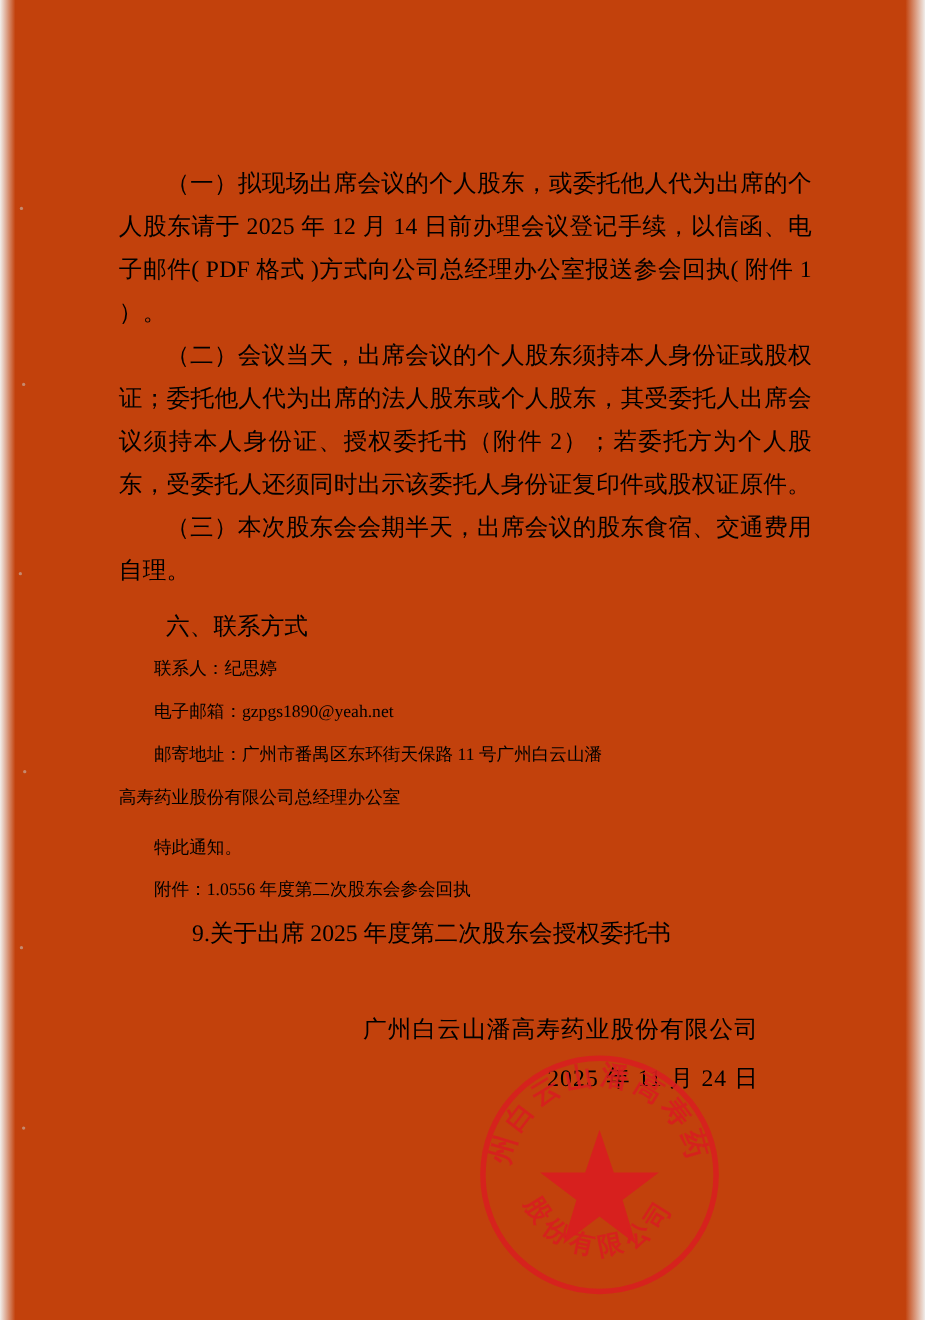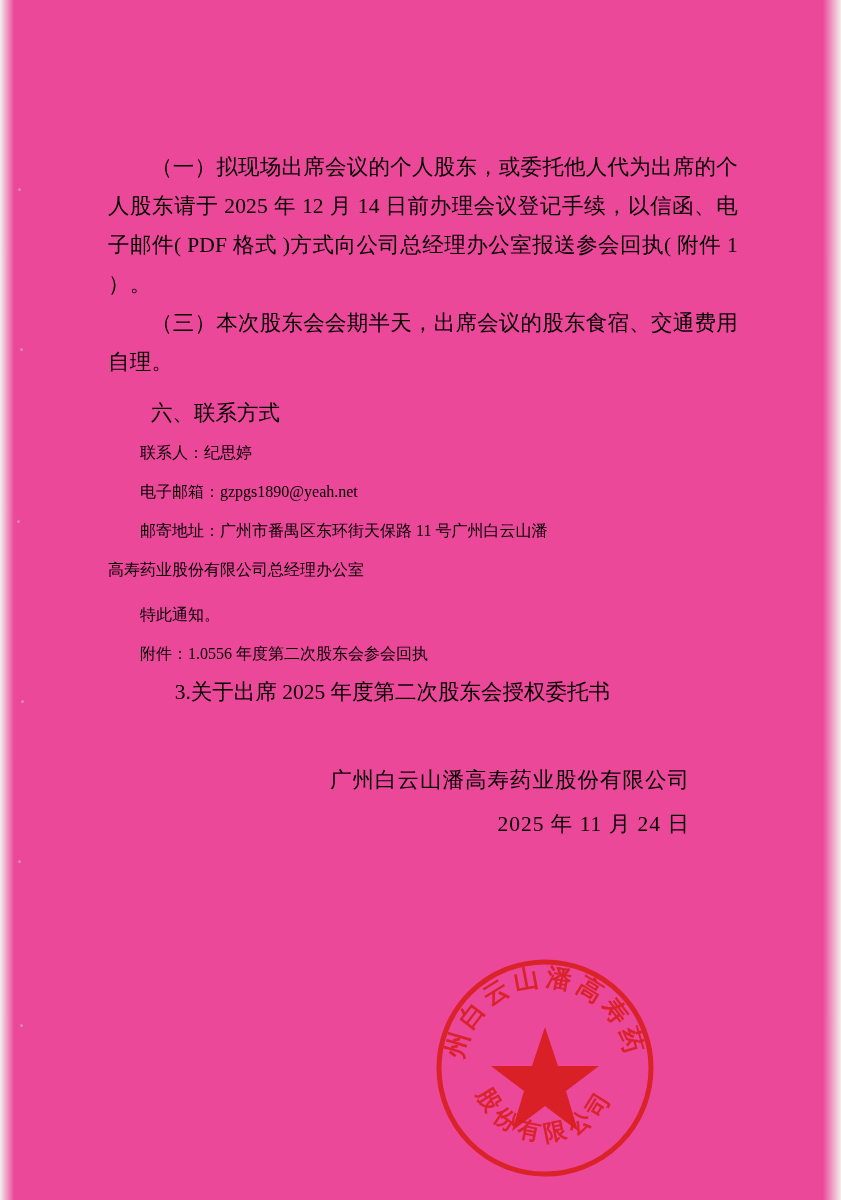--- a/index.html
+++ b/index.html
@@ -12,21 +12,21 @@
     background: #ffffff;
     font-family: "Liberation Serif", "DejaVu Serif", serif;
     color: #000000;
     position: relative;
     overflow: hidden;
   }
 
   .page {
     position: absolute;
     inset: 0;
-    background: #ec4899;
+    background: #c2410c;
   }
 
   
   .page::before {
     content: "";
     position: absolute;
     left: 0; top: 0; bottom: 0;
     width: 14px;
     background: linear-gradient(to right, #f1efec, rgba(255,255,255,0));
     pointer-events: none;
@@ -132,36 +132,37 @@
   <div class="speck" style="left:18px; top:188px; width:3px; height:3px;"></div>
   <div class="speck" style="left:20px; top:348px; width:3px; height:3px;"></div>
   <div class="speck" style="left:17px; top:520px; width:3px; height:3px;"></div>
   <div class="speck" style="left:21px; top:700px; width:3px; height:3px;"></div>
   <div class="speck" style="left:18px; top:860px; width:3px; height:3px;"></div>
   <div class="speck" style="left:20px; top:1024px; width:3px; height:3px;"></div>
 
   <div class="content">
 
     <p class="para indent">（一）拟现场出席会议的个人股东，或委托他人代为出席的个人股东请于 2025 年 12 月 14 日前办理会议登记手续，以信函、电子邮件( PDF 格式 )方式向公司总经理办公室报送参会回执( 附件 1 ）。</p>
+    <p class="para indent">（二）会议当天，出席会议的个人股东须持本人身份证或股权证；委托他人代为出席的法人股东或个人股东，其受委托人出席会议须持本人身份证、授权委托书（附件 2）；若委托方为个人股东，受委托人还须同时出示该委托人身份证复印件或股权证原件。</p>
     <p class="para indent">（三）本次股东会会期半天，出席会议的股东食宿、交通费用自理。</p>
 
     <div class="gap-sm"></div>
     <div class="section-head">六、联系方式</div>
 
     <p class="contact-line">联系人：纪思婷</p>
     <p class="contact-line">电子邮箱：gzpgs1890@yeah.net</p>
 
     <p class="contact-line">邮寄地址：广州市番禺区东环街天保路 11 号广州白云山潘</p>
     <p class="contact-line cont">高寿药业股份有限公司总经理办公室</p>
 
     <div class="gap-sm"></div>
     <p class="contact-line">特此通知。</p>
 
     <p class="contact-line">附件：1.0556 年度第二次股东会参会回执</p>
-    <p class="attach-sub">3.关于出席 2025 年度第二次股东会授权委托书</p>
+    <p class="attach-sub">9.关于出席 2025 年度第二次股东会授权委托书</p>
 
     <div class="signature">
       <div>广州白云山潘高寿药业股份有限公司</div>
       <div>2025 年 11 月 24 日</div>
     </div>
 
   </div>
 
   <div class="seal">
     <svg width="226" height="226" viewBox="0 0 226 226" xmlns="http://www.w3.org/2000/svg">

